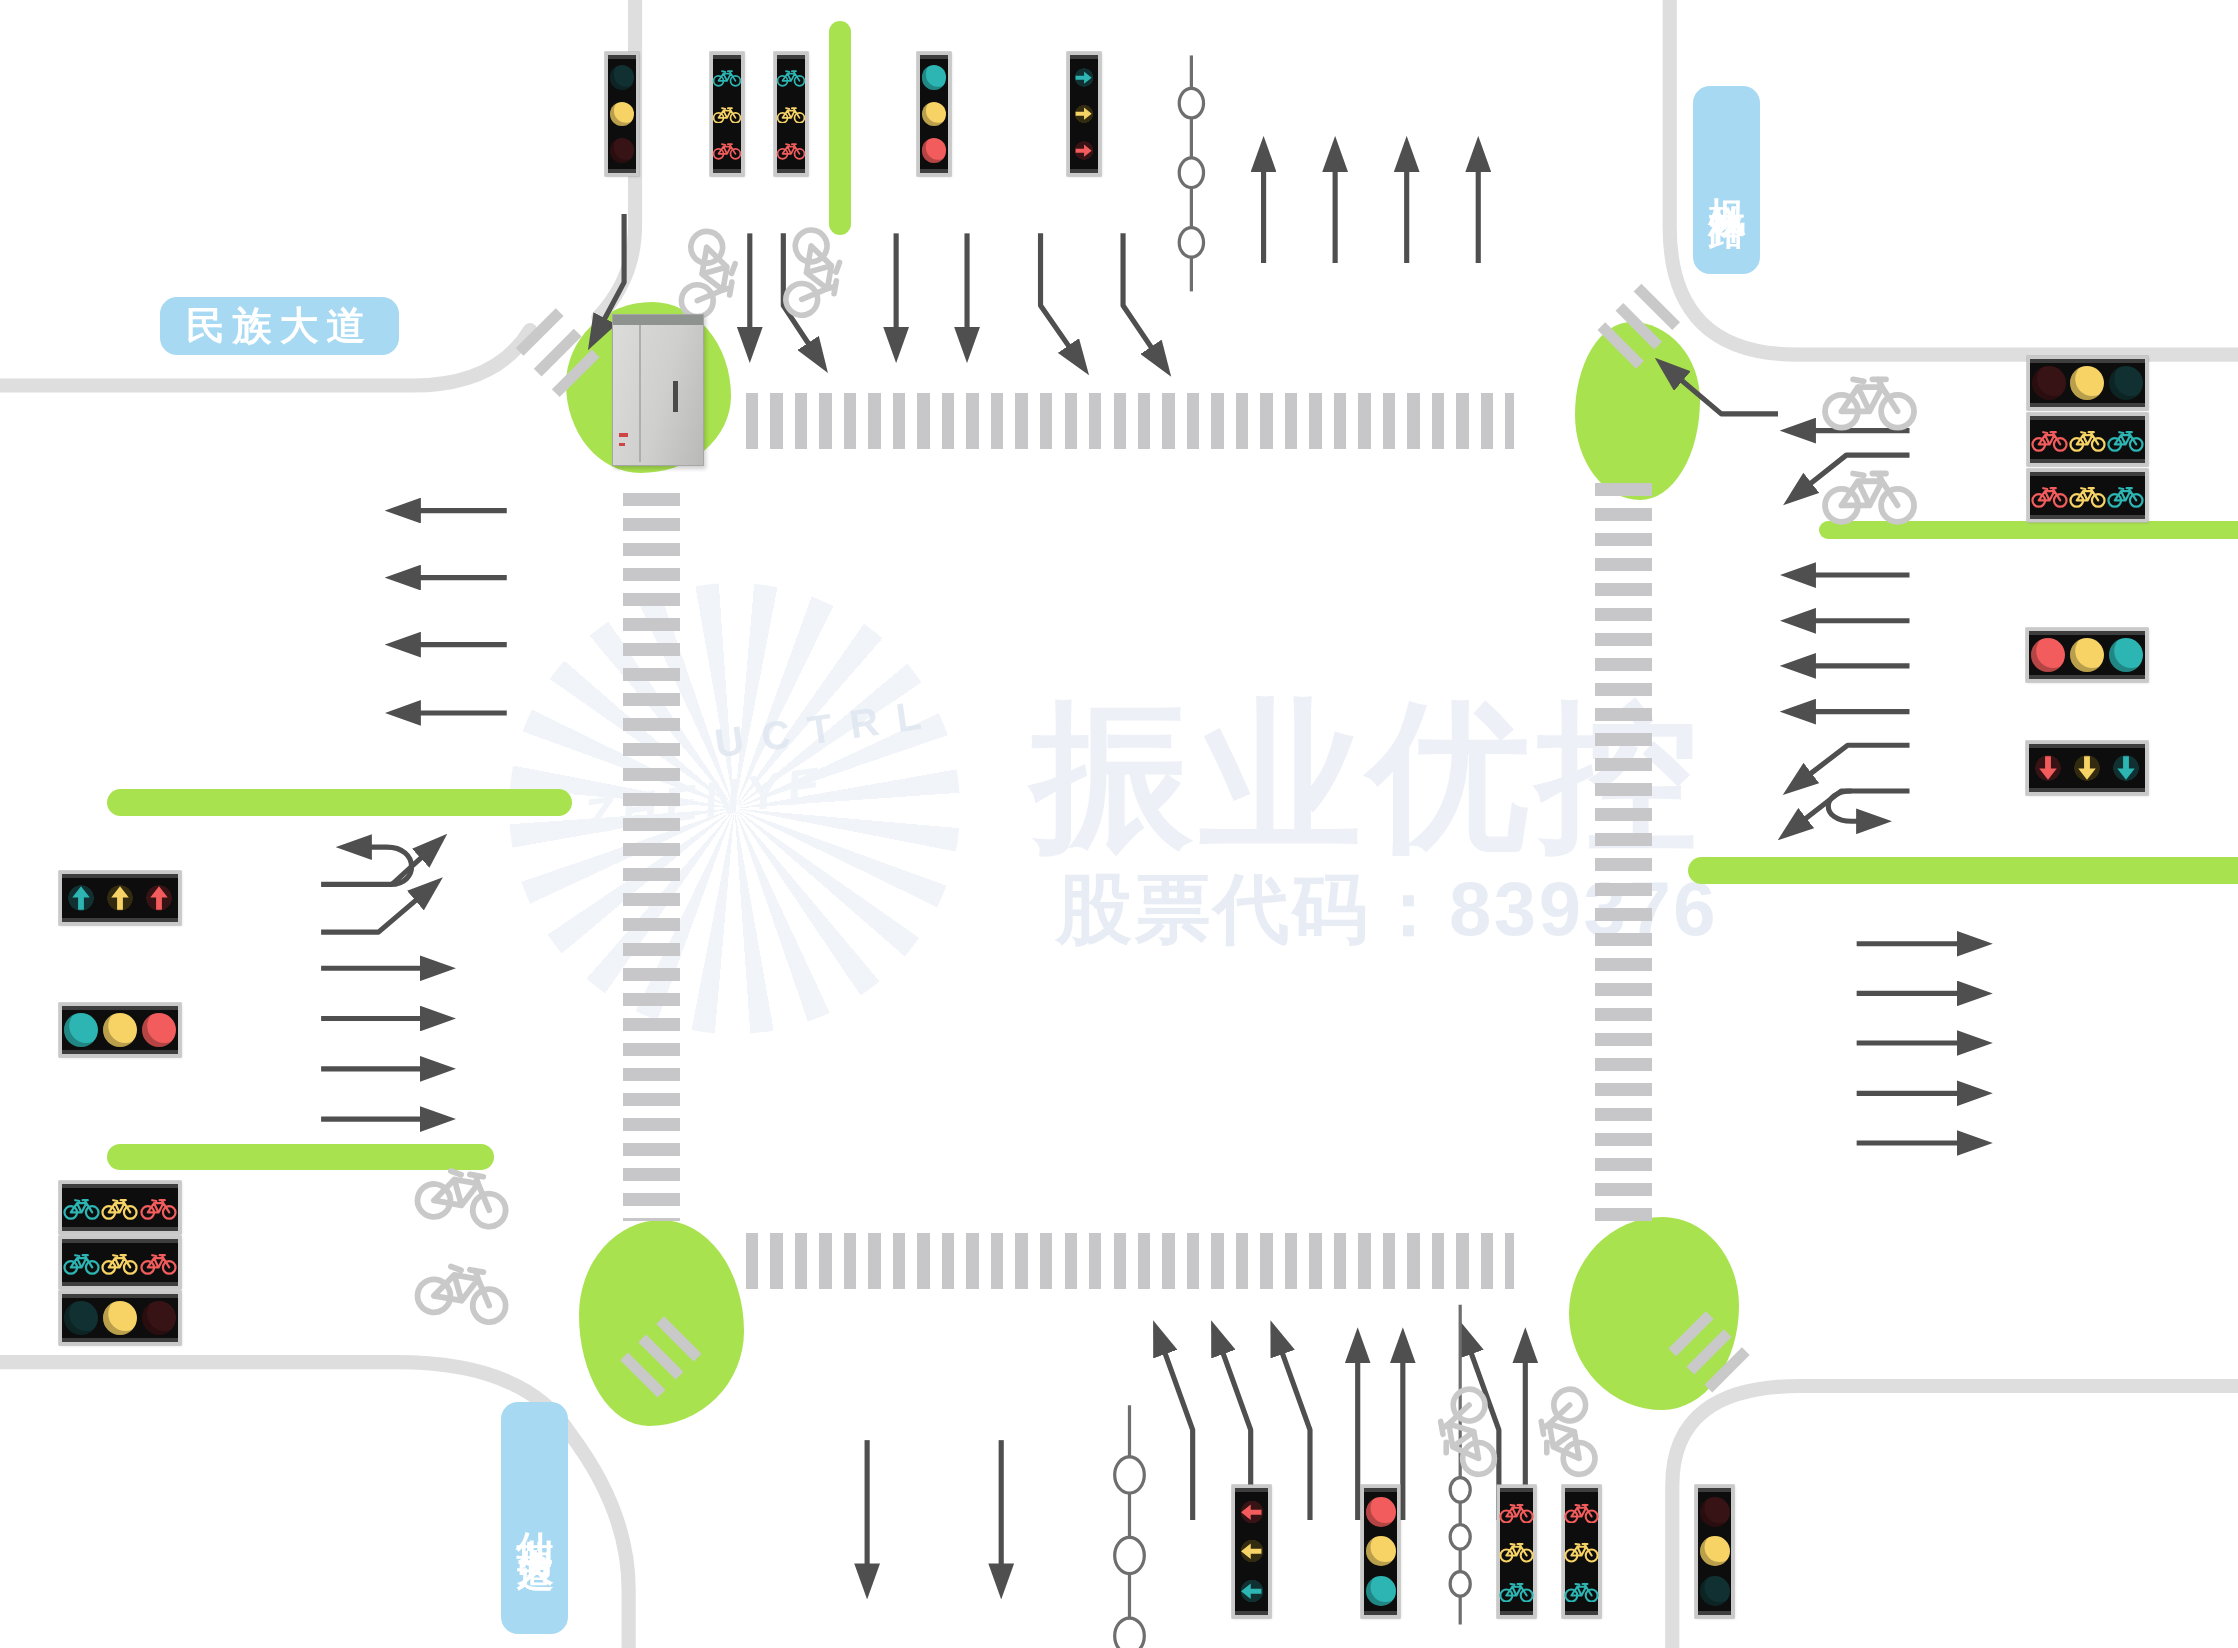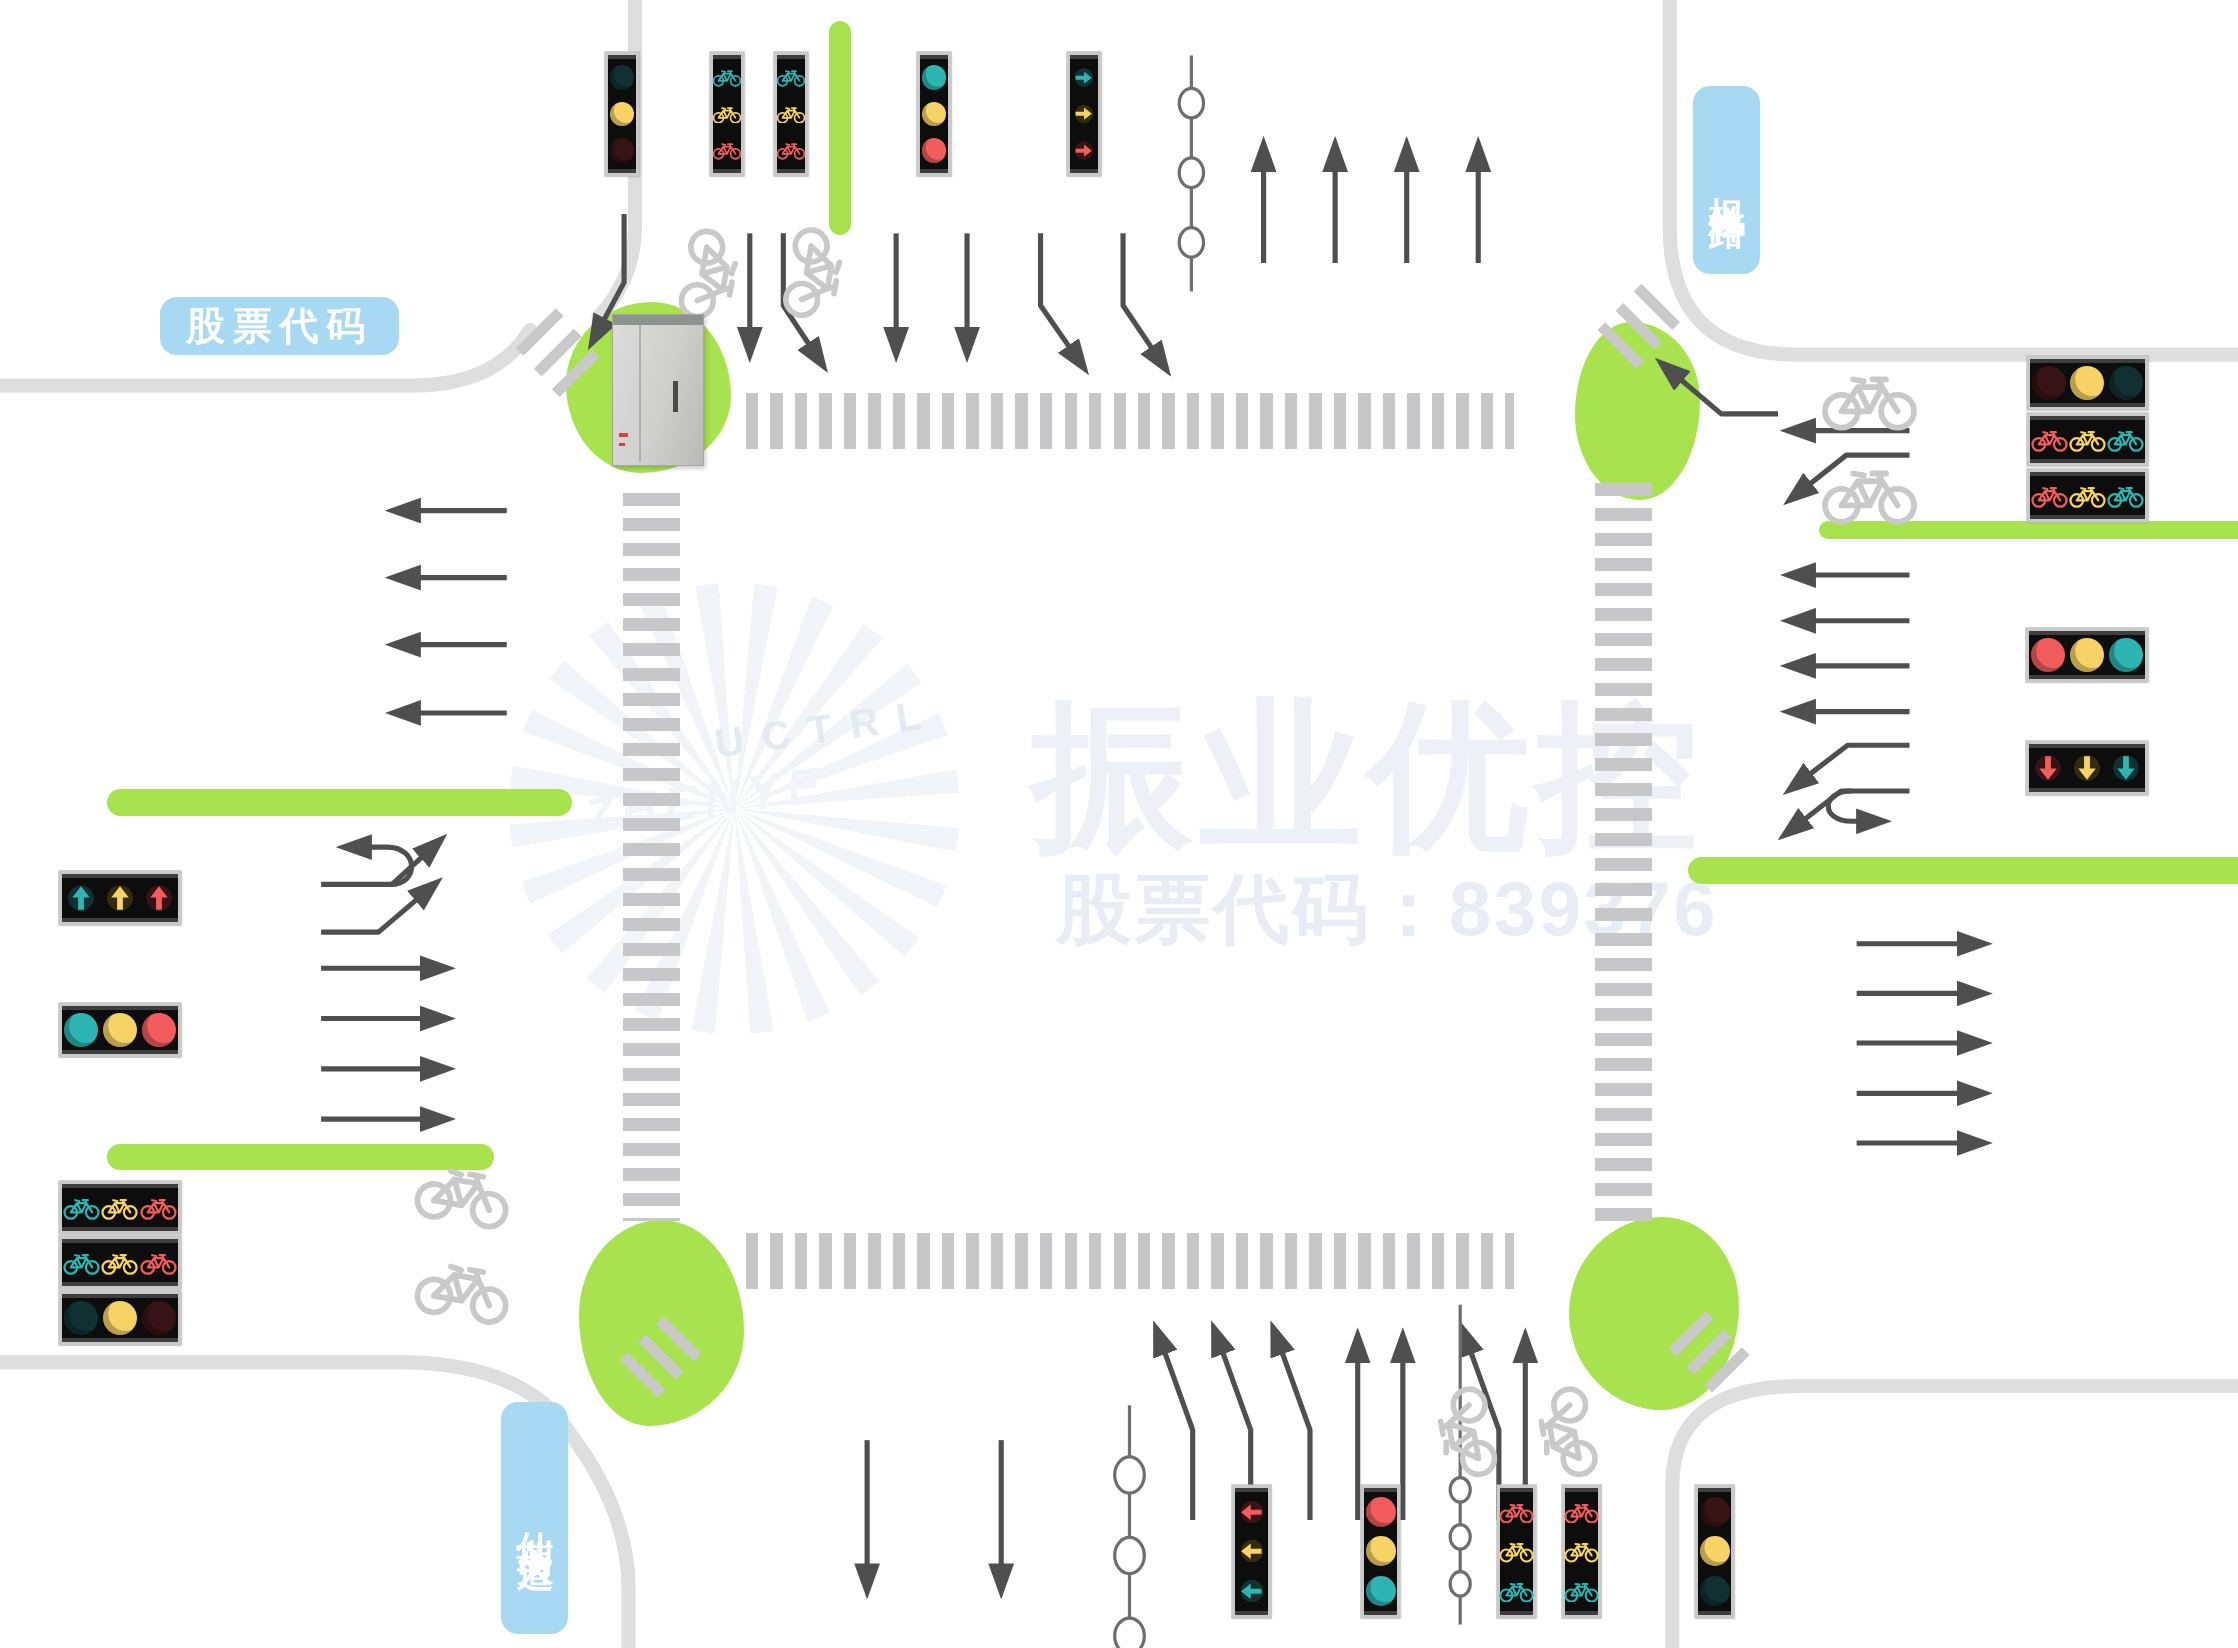--- a/index.html
+++ b/index.html
@@ -183,21 +183,21 @@
     </svg>
 
   <div class="cabinet">
     <div class="cab-top"></div>
     <div class="cab-seam"></div>
     <div class="cab-handle"></div>
     <div class="cab-red"></div>
     <div class="cab-red2"></div>
   </div>
 
-  <div class="road-label rl-h" style="left:160px;top:297px;width:239px;height:58px;">股票代码</div>
+  <div class="road-label rl-h" style="left:160px;top:297px;width:239px;height:58px;">民族大道</div>
   <div class="road-label rl-v" style="left:1693px;top:86px;width:67px;height:188px;">枫林路</div>
   <div class="road-label rl-v" style="left:501px;top:1402px;width:67px;height:232px;">仙葫大道</div>
 
 <div class="sig sig-v" style="left: 605px; top: 52px; width: 34px; height: 124px; box-sizing: border-box;">
       <div class="sig-in">
         <div class="lamp" style="width: 24.5px; height: 24.5px; background: rgb(17, 48, 49); box-shadow: rgba(0, 0, 0, 0.25) 3.9px -3.2px 0px inset;"></div>
         <div class="lamp" style="width: 24.5px; height: 24.5px; background: rgb(247, 211, 102); box-shadow: rgba(0, 0, 0, 0.25) 3.9px -3.2px 0px inset;"></div>
         <div class="lamp" style="width: 24.5px; height: 24.5px; background: rgb(56, 19, 21); box-shadow: rgba(0, 0, 0, 0.25) 3.9px -3.2px 0px inset;"></div>
       </div>
     </div>

